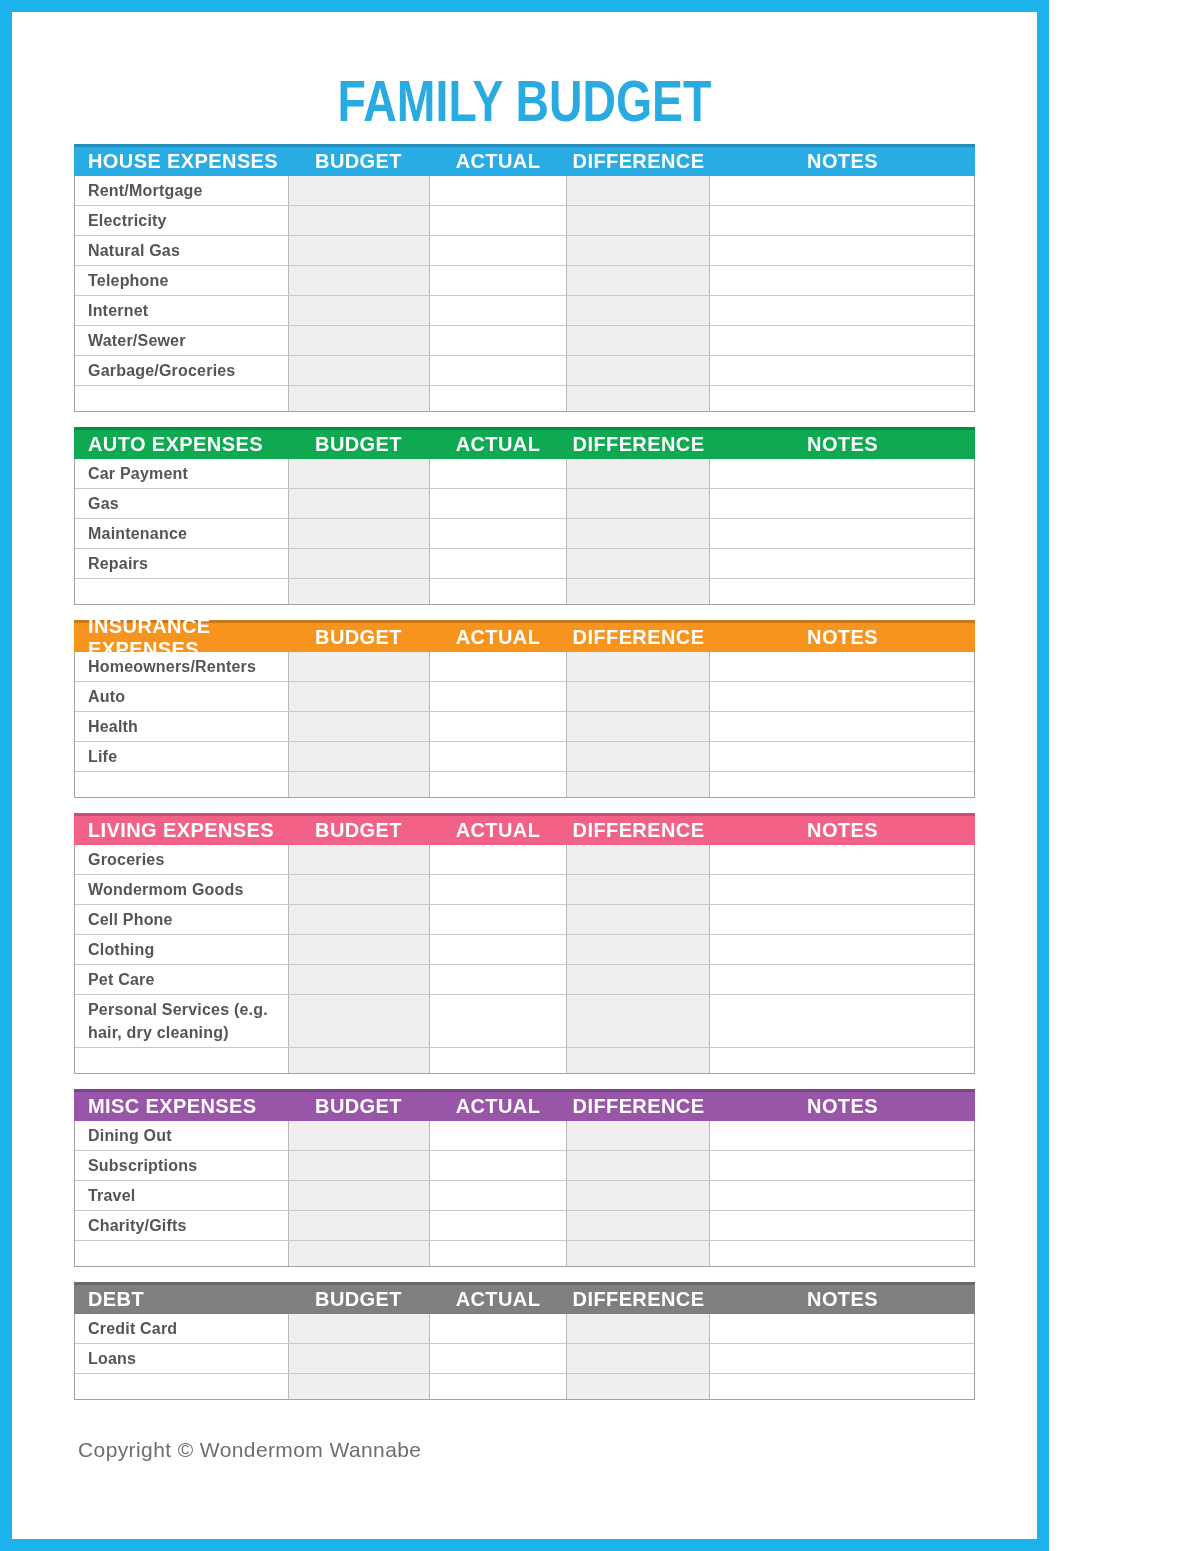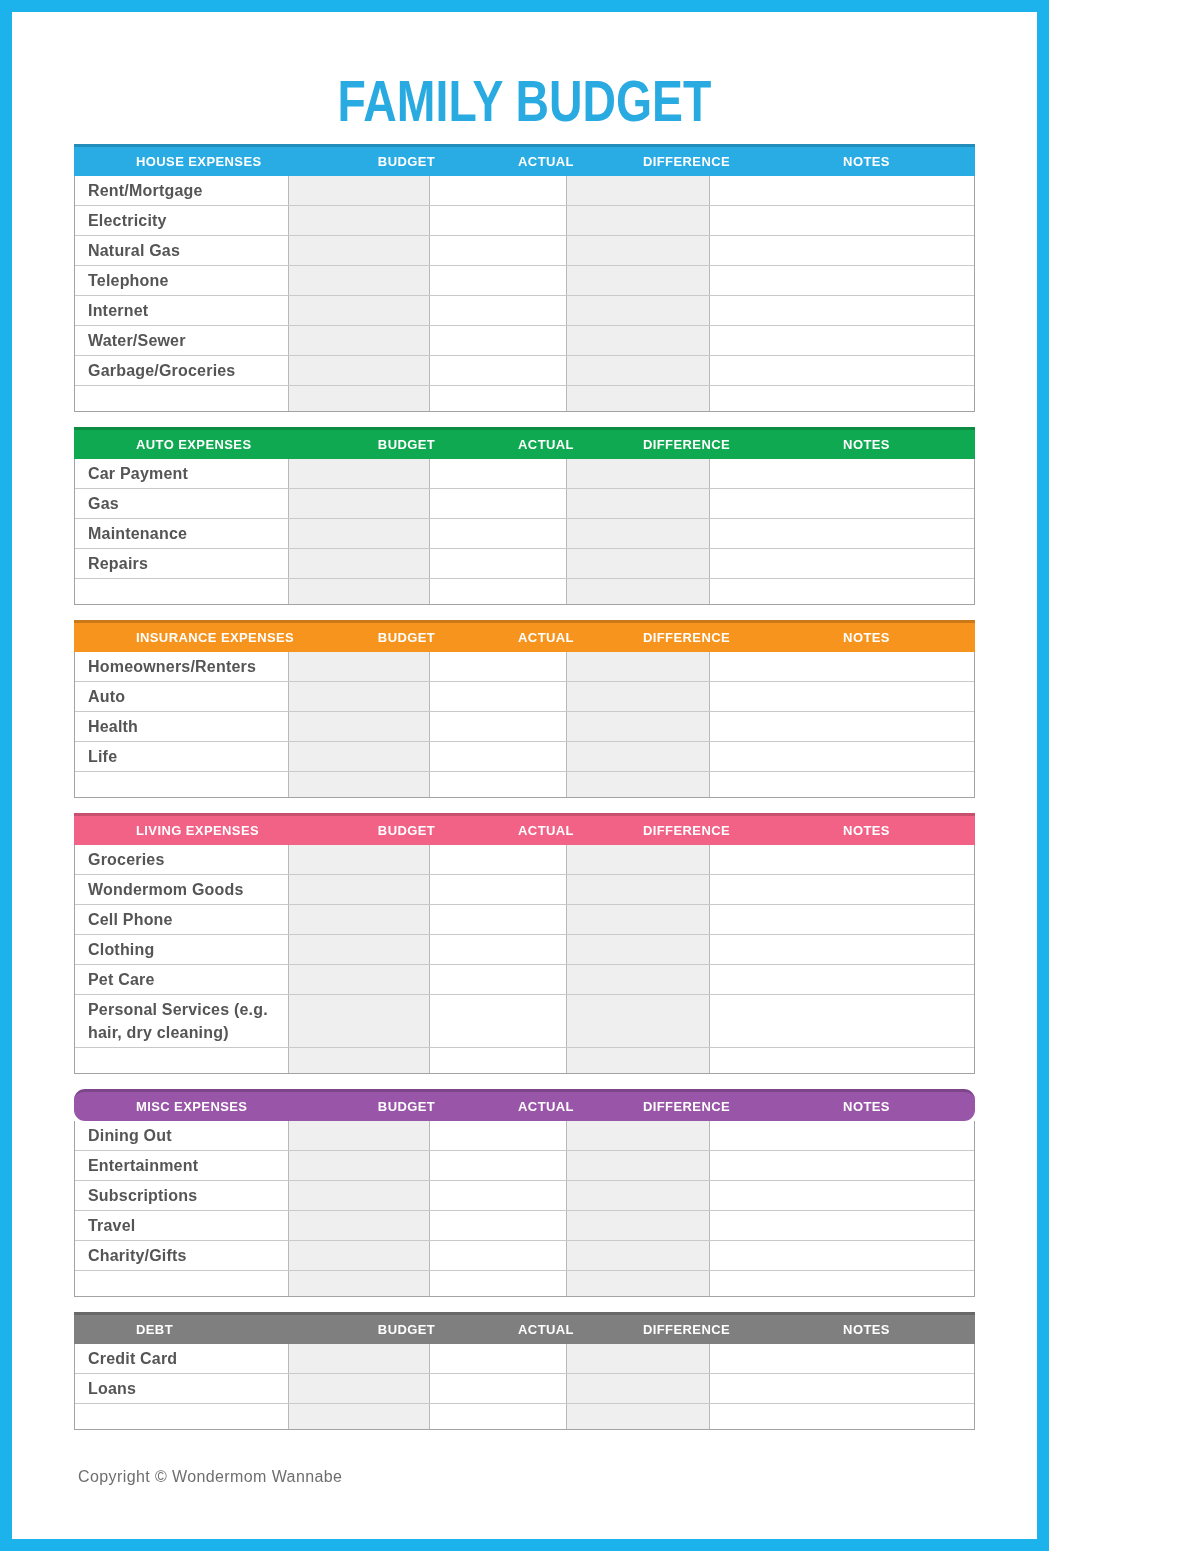--- a/index.html
+++ b/index.html
@@ -26,23 +26,22 @@
   }
   .tables { margin:14px 62px 0 62px; }
   section.budget-table { margin-bottom:15px; }
   .hdr {
     display:flex;
     align-items:center;
     height:32px;
     border-top:3px solid rgba(0,0,0,0.25);
     color:#ffffff;
     font-weight:bold;
-    font-size:13px;
+    font-size:20px;
     letter-spacing:0.4px;
-    padding-left:48px;
   }
   .hdr-name { width:214px; padding-left:14px; }
   .hdr-col  { text-align:center; }
   .hdr-col.c0 { width:141px; }
   .hdr-col.c1 { width:138px; }
   .hdr-col.c2 { width:143px; }
   .hdr-col.c3 { flex:1; }
   .rows {
     border:1px solid #A3A3A3;
     border-top:none;
@@ -60,21 +59,21 @@
     letter-spacing:0.2px;
     color:#555555;
     display:flex; align-items:center;font-weight:bold;
   }
   .cell.budget     { width:141px; border-left:1px solid #B9B9B9; background:var(--shade,#EFEFEF); }
   .cell.actual     { width:137px; border-left:1px solid #B9B9B9; }
   .cell.difference { width:143px; border-left:1px solid #B9B9B9; background:var(--shade,#EFEFEF); }
   .cell.notes      { flex:1;      border-left:1px solid #B9B9B9; }
   .footer {
     margin:38px 0 0 66px;
-    font-size:16px;
+    font-size:21px;
     letter-spacing:0.4px;
     color:#6E6E6E;
   }
 </style>
 </head>
 <body>
 
 <div class="page" style="border-color: rgb(28, 178, 236);">
   <h1 class="title" style="color: rgb(41, 171, 226);">FAMILY BUDGET</h1>
   <div class="tables" id="tables">
@@ -317,43 +316,36 @@
     <div class="cell label"></div>
     <div class="cell budget"></div>
     <div class="cell actual"></div>
     <div class="cell difference"></div>
     <div class="cell notes"></div>
   </div>
 </div>
   </section>
 
   <section class="budget-table">
-    <div class="hdr" style="background: rgb(153, 85, 168); border-top-color: rgb(125, 70, 138); border-radius: 11px;">
+    <div class="hdr" style="background: rgb(153, 85, 168); border-top-color: rgb(125, 70, 138);">
       <span class="hdr-name">MISC EXPENSES</span>
       <span class="hdr-col c0">BUDGET</span>
       <span class="hdr-col c1">ACTUAL</span>
       <span class="hdr-col c2">DIFFERENCE</span>
       <span class="hdr-col c3">NOTES</span>
     </div>
     <div class="rows">
   <div class="row">
     <div class="cell label">Dining Out</div>
     <div class="cell budget"></div>
     <div class="cell actual"></div>
     <div class="cell difference"></div>
     <div class="cell notes"></div>
   </div>
 
-  <div class="row">
-    <div class="cell label">Entertainment</div>
-    <div class="cell budget"></div>
-    <div class="cell actual"></div>
-    <div class="cell difference"></div>
-    <div class="cell notes"></div>
-  </div>
 
   <div class="row">
     <div class="cell label">Subscriptions</div>
     <div class="cell budget"></div>
     <div class="cell actual"></div>
     <div class="cell difference"></div>
     <div class="cell notes"></div>
   </div>
 
   <div class="row">

